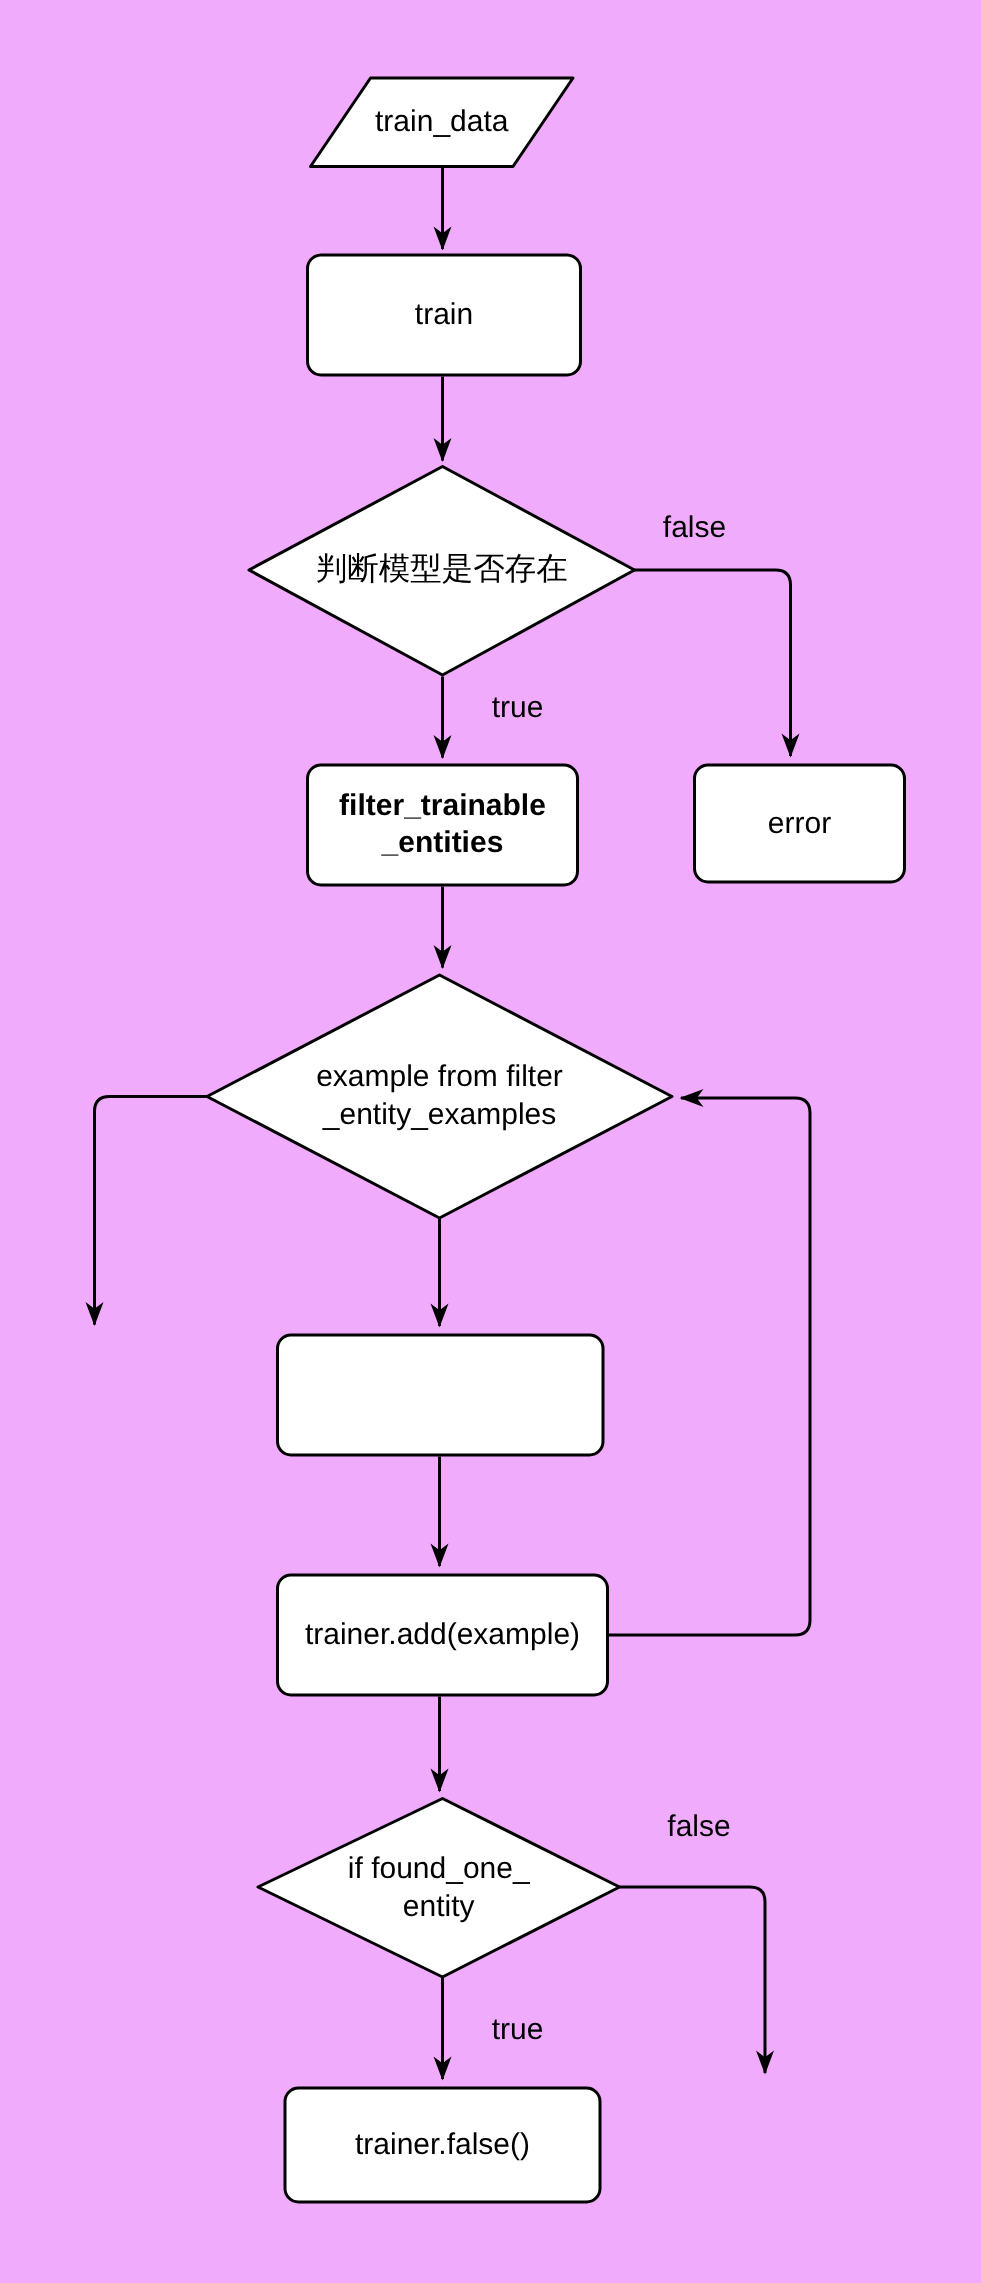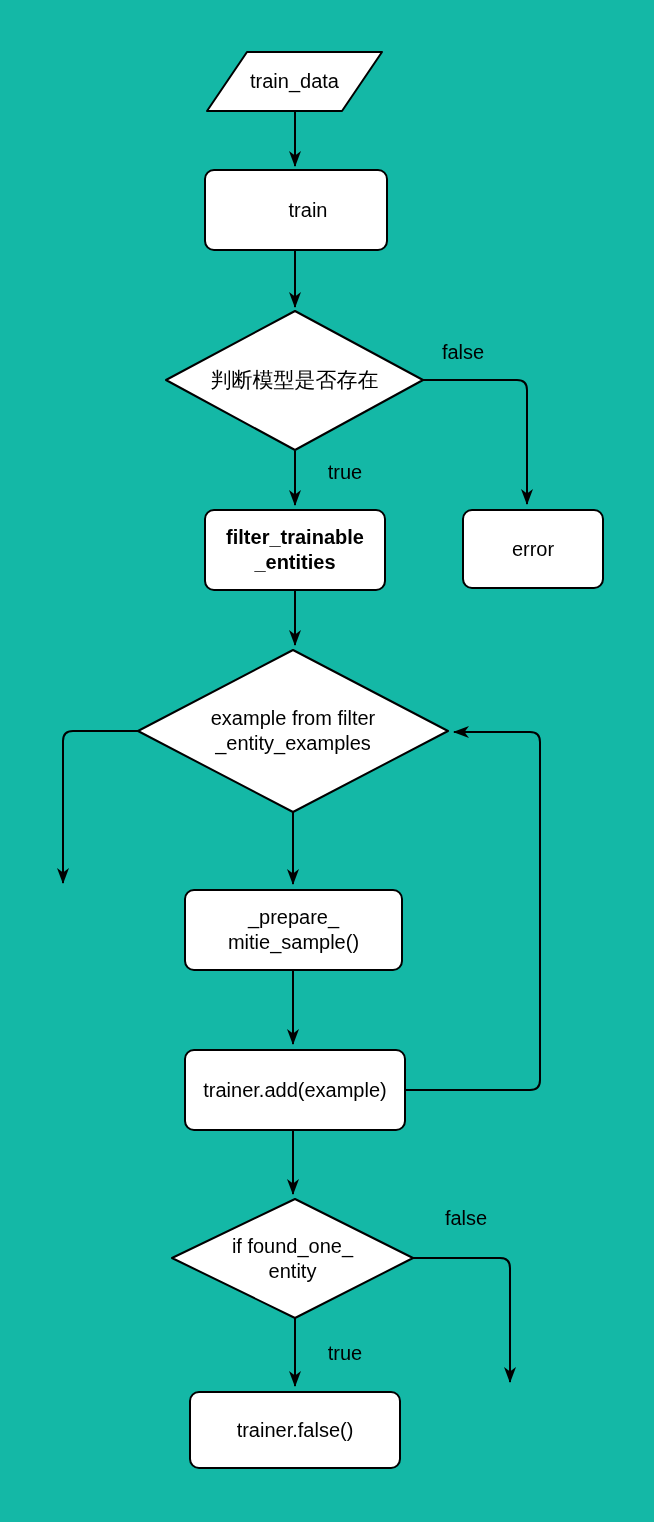--- a/index.html
+++ b/index.html
@@ -1,20 +1,20 @@
 <!DOCTYPE html>
 <html><head>
 <meta charset="utf-8">
 <style>
   html, body { margin: 0; padding: 0; background: #ffffff; }
   .canvas {
     position: relative;
     width: 654px;
     height: 1522px;
-    background: #14b8a6;
+    background: #f0abfc;
     font-family: "Liberation Sans", sans-serif;
     color: #000000;
     overflow: hidden;
   }
   .canvas svg.wires {
     position: absolute;
     left: 0; top: 0;
     width: 654px; height: 1522px;
     display: block;
   }
@@ -75,34 +75,32 @@
       <polygon points="293,650 448,731 293,812 138,731"></polygon>
       <rect x="185" y="890" width="217" height="80" rx="9"></rect>
       <rect x="185" y="1050" width="220" height="80" rx="9"></rect>
       <polygon points="295,1199 413,1258 295,1318 172,1258"></polygon>
       <rect x="190" y="1392" width="210" height="76" rx="9"></rect>
     </g>
   </svg>
 
   <div class="node-label" style="left:207px; top:52px; width:175px; height:59px;">train_data</div>
 
-  <div class="node-label" style="left:205px; top:170px; width:182px; height:80px;padding-left:12px;">train</div>
+  <div class="node-label" style="left:205px; top:170px; width:182px; height:80px;">train</div>
 
   <div class="node-label" style="left:166px; top:311px; width:257px; height:139px; font-size:21px;">判断模型是否存在</div>
 
   <div class="node-label" style="left:205px; top:510px; width:180px; height:80px;font-weight:bold;">filter_trainable
 _entities</div>
 
   <div class="node-label" style="left:463px; top:510px; width:140px; height:78px;border-radius:13px;">error</div>
 
   <div class="node-label" style="left:138px; top:650px; width:310px; height:162px;">example from filter
 _entity_examples</div>
 
-  <div class="node-label" style="left:185px; top:890px; width:217px; height:80px;">_prepare_
-mitie_sample()</div>
 
   <div class="node-label" style="left:185px; top:1050px; width:220px; height:80px;">trainer.add(example)</div>
 
   <div class="node-label" style="left:172px; top:1199px; width:241px; height:119px;">if found_one_
 entity</div>
 
   <div class="node-label" style="left:190px; top:1392px; width:210px; height:76px;">trainer.false()</div>
 
   <div class="edge-label" style="left:433px; top:341px; width:60px;">false</div>
 

